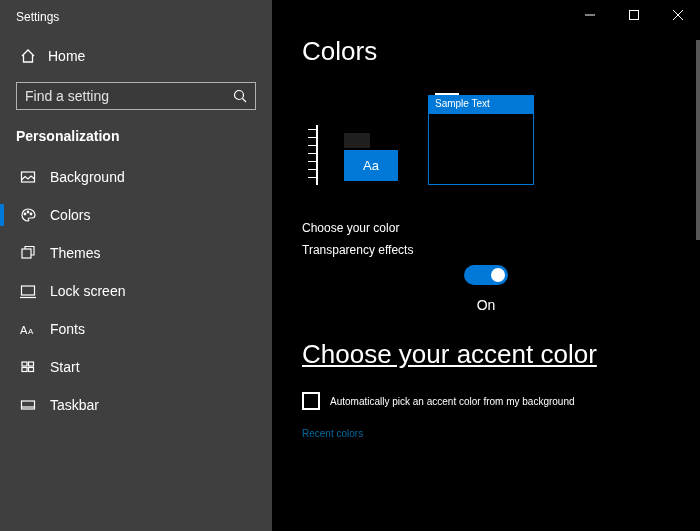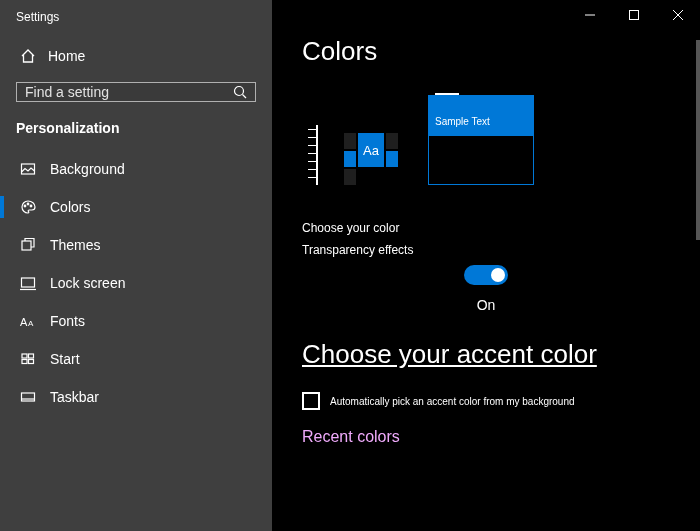--- a/index.html
+++ b/index.html
@@ -2,61 +2,61 @@
 <html><head>
 <meta charset="utf-8">
 <style>
 * { margin: 0; padding: 0; box-sizing: border-box; font-family: "Segoe UI", Arial, sans-serif; }
 body { width: 700px; height: 531px; background: #000; color: #fff; overflow: hidden; display: flex; }
 .sidebar { width: 272px; height: 531px; background: rgba(140,140,140,0.45); display: flex; flex-direction: column; padding-top: 6px; }
 .sidebar-title { font-size: 12px; padding: 4px 16px 14px 16px; color: #fff; }
 .home-row { display: flex; align-items: center; gap: 12px; padding: 10px 20px; cursor: pointer; }
 .home-row .icon { width: 16px; height: 16px; display: flex; align-items: center; justify-content: center; }
 .home-row span.lbl { font-size: 14px; }
-.search-box { margin: 8px 16px 14px 16px; display: flex; align-items: center; border: 1px solid rgba(255,255,255,0.6); height: 20px; padding: 0 8px; background: rgba(0,0,0,0.08); }
+.search-box { margin: 8px 16px 14px 16px; display: flex; align-items: center; border: 1px solid rgba(255,255,255,0.6); height: 28px; padding: 0 8px; background: rgba(0,0,0,0.08); }
 .search-box input { flex: 1; background: transparent; border: none; outline: none; color: #fff; font-size: 14px; }
 .search-box input::placeholder { color: rgba(255,255,255,0.85); }
 .search-box .icon { width: 14px; height: 14px; }
 .section-head { font-weight: 600; font-size: 14px; padding: 4px 16px 14px 16px; }
 .nav-item { display: flex; align-items: center; gap: 14px; padding: 11px 20px; cursor: pointer; position: relative; font-size: 14px; }
 .nav-item.selected::before { content: ""; position: absolute; left: 0; top: 8px; bottom: 8px; width: 4px; background: #0078d7; }
 .nav-item .icon { width: 16px; height: 16px; display: flex; align-items: center; justify-content: center; }
 
 .main { flex: 1; background: #000; position: relative; display: flex; flex-direction: column; }
 .titlebar { height: 30px; display: flex; justify-content: flex-end; align-items: center; }
 .tbtn { width: 44px; height: 28px; display: flex; align-items: center; justify-content: center; cursor: pointer; }
 .content { padding: 6px 30px 0 30px; overflow: hidden; position: relative; flex: 1; }
 .scroll-track { position: absolute; right: 0; top: 40px; width: 4px; height: 200px; background: #555; }
 h1 { font-weight: 300; font-size: 26px; margin-bottom: 28px; }
 
 .preview-row { display: flex; gap: 12px; align-items: flex-end; margin-bottom: 36px; }
 .preview-ruler { width: 30px; height: 60px; position: relative; }
 .preview-ruler .vline { position: absolute; left: 14px; top: 0; bottom: 0; width: 2px; background: #fff; }
 .preview-ruler .tick { position: absolute; left: 6px; height: 1px; background: #fff; width: 10px; }
-.preview-tiles { width: 54px; height: 52px; display: grid; grid-template-columns: repeat(4, 1fr); grid-template-rows: repeat(3, 1fr); gap: 2px; }
+.preview-tiles { width: 54px; height: 52px; display: grid; grid-template-columns: repeat(2, 1fr); grid-template-rows: repeat(3, 1fr); gap: 2px; }
 .tile { background: #0078d7; }
 .tile.big { grid-column: span 2; grid-row: span 2; display: flex; align-items: center; justify-content: center; font-size: 13px; color: #fff; }
 .tile.sm { }
 .tile.dim { background: #1f1f1f; }
 .preview-window { width: 106px; height: 90px; border: 1px solid #0078d7; margin-left: 18px; background: #000; }
-.preview-window .wtitle { height: 18px; background: #0078d7; font-size: 10px; color: #fff; padding: 20px 6px; position: relative; }
+.preview-window .wtitle { height: 18px; background: #0078d7; font-size: 10px; color: #fff; padding: 2px 6px; position: relative; }
 .preview-window .wtitle::before { content: ""; position: absolute; left: 6px; top: -3px; width: 24px; height: 2px; background: #fff; }
 
 .field-label { font-size: 12px; margin-bottom: 8px; }
 .select { width: 220px; height: 32px; border: 1px solid #666; display: flex; align-items: center; justify-content: space-between; padding: 0 10px; font-size: 14px; cursor: pointer; margin-bottom: 22px; }
 .select .chev { width: 12px; height: 12px; }
 .toggle-row { display: flex; align-items: center; gap: 12px; margin-bottom: 26px; flex-direction: column; }
 .toggle { width: 44px; height: 20px; border-radius: 10px; background: #0078d7; position: relative; cursor: pointer; }
 .toggle .knob { position: absolute; right: 3px; top: 3px; width: 14px; height: 14px; border-radius: 50%; background: #fff; }
 .toggle-label { font-size: 14px; }
 
 h2 { font-weight: 400; font-size: 26px; margin-bottom: 22px; text-decoration: underline; }
 .checkbox-row { display: flex; align-items: center; gap: 10px; font-size: 10px; margin-bottom: 18px; }
 .chk { width: 18px; height: 18px; border: 2px solid #fff; cursor: pointer; }
-.truncated { font-size: 16px; color: #f0abfc; }
+.truncated { font-size: 10px; color: #0369a1; }
 svg { display: block; }
 </style>
 </head>
 <body>
 
 <div class="sidebar">
   <div class="sidebar-title">Settings</div>
 
   <div class="home-row">
     <span class="icon">

